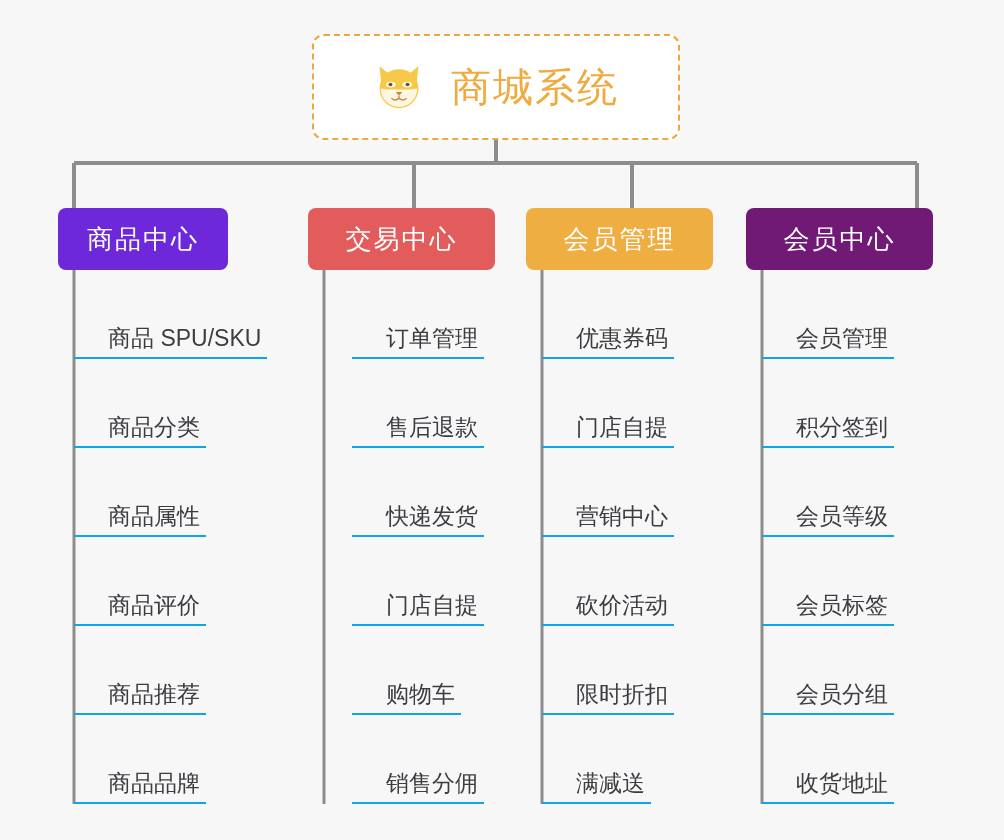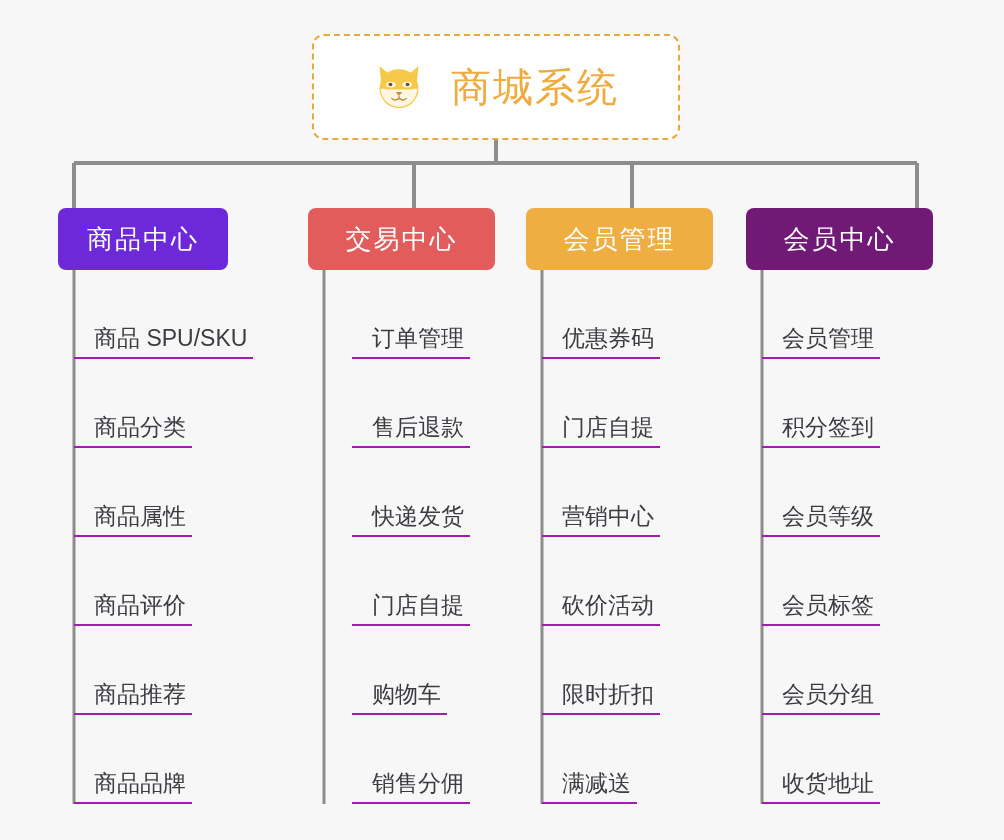--- a/index.html
+++ b/index.html
@@ -83,25 +83,25 @@
   }
   .leaf-item {
     position: relative;
     height: 89px;
     display: flex;
     align-items: flex-end;
     box-sizing: border-box;
   }
   .leaf-label {
     display: inline-block;
-    padding: 0 6px 4px 20px;
+    padding: 0 6px 4px 34px;
     font-size: 23px;
     color: #3c3c42;
     white-space: nowrap;
-    border-bottom: 2px solid #a21caf;
+    border-bottom: 2px solid #0ea5e9;
     line-height: 1.25;
   }
 </style>
 </head>
 <body>
 
 <div id="mindmap">
 
   <svg id="connectors" viewBox="0 0 1004 840" width="1004" height="840" aria-hidden="true">
       <line x1="496" y1="140" x2="496" y2="163" stroke="#8d8d8d" stroke-width="4"></line>

